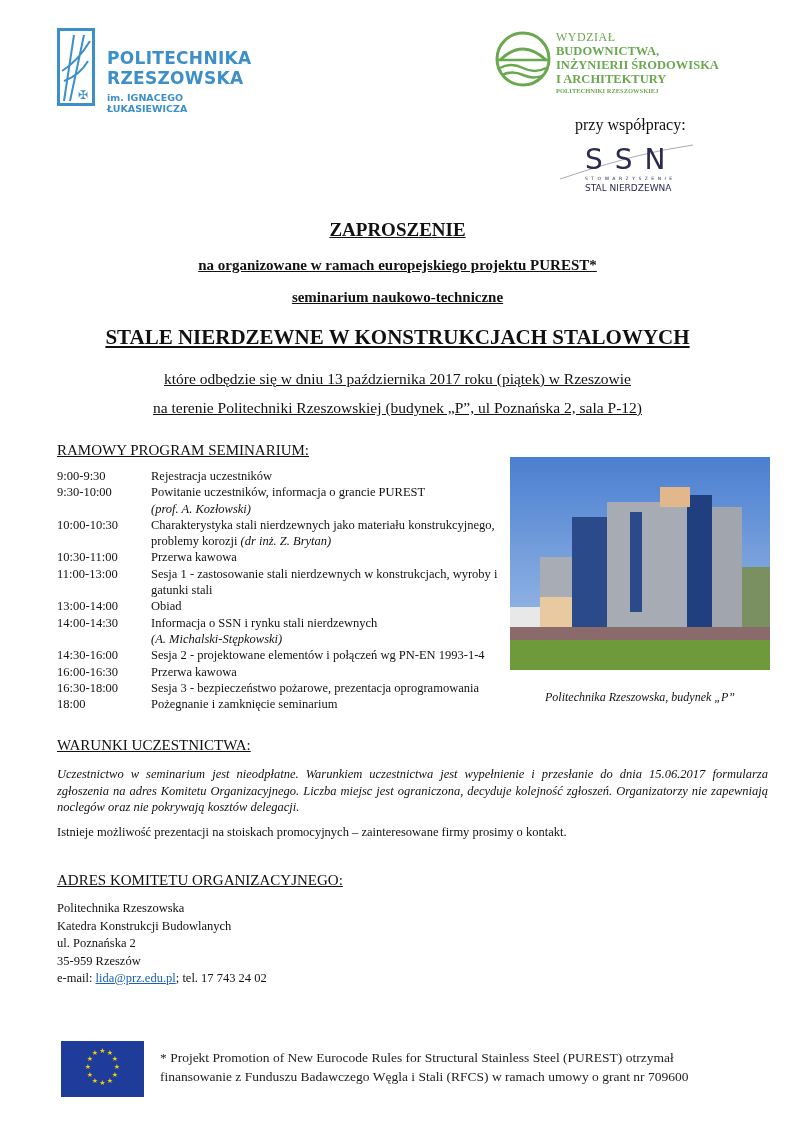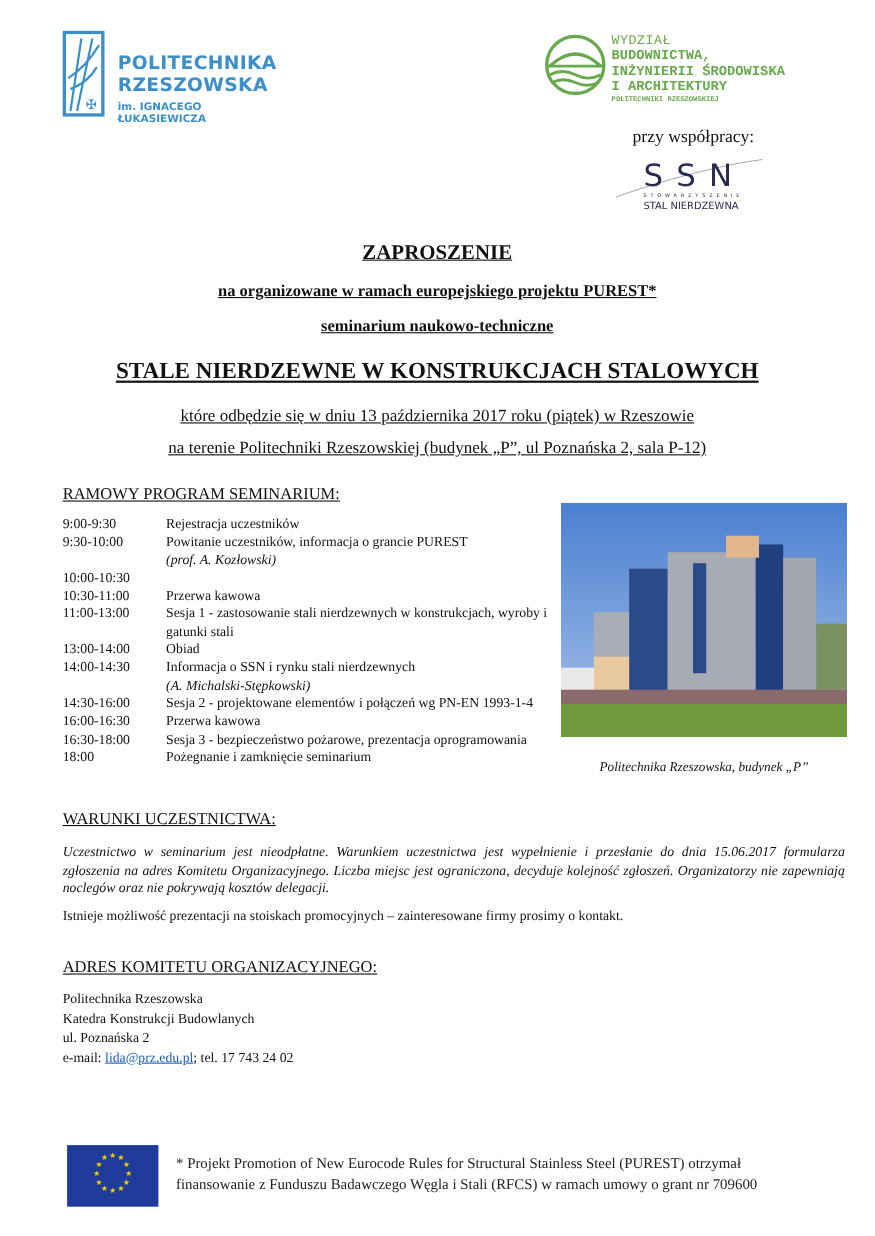--- a/index.html
+++ b/index.html
@@ -4,21 +4,21 @@
 <style>
   html, body { margin:0; padding:0; background:#fff; }
   body { width:795px; height:1124px; position:relative; overflow:hidden; font-family:"Liberation Serif", serif; color:#111; }
   .abs { position:absolute; }
   
   .pr-logo { left:57px; top:28px; width:200px; height:80px; }
   .pr-mark { left:0; top:0; width:38px; height:78px; border:3px solid #3d8fc9; box-sizing:border-box; }
   .pr-name { left:50px; top:20px; color:#3d8fc9; font-family:"DejaVu Sans", sans-serif; font-weight:bold; font-size:17px; line-height:20px; letter-spacing:0.3px; }
   .pr-sub { left:50px; top:64px; color:#3d8fc9; font-family:"DejaVu Sans", sans-serif; font-weight:bold; font-size:9.5px; }
   .wb-logo { left:494px; top:28px; width:250px; height:80px; }
-  .wb-text { left:62px; top:2px; color:#6aa84f; font-family:Liberation Mono, monospace; line-height:14px; }
+  .wb-text { left:62px; top:2px; color:#6aa84f; font-family:Liberation Serif, serif; line-height:14px; }
   .wb-t1 { font-size:12px; letter-spacing:0.5px; }
   .wb-t2 { font-size:12.5px; font-weight:bold; }
   .wb-t3 { font-size:6.5px; font-weight:bold; line-height:10px; }
   .coop { left:575px; top:116px; font-size:16px; }
   .ssn { left:555px; top:143px; width:145px; height:55px; }
   .ssn-big { left:30px; top:0px; font-family:"DejaVu Sans", sans-serif; font-size:28px; color:#2b2a50; letter-spacing:12px; }
   .ssn-small1 { left:30px; top:33px; font-family:"DejaVu Sans", sans-serif; font-size:4.5px; color:#2b2a50; letter-spacing:3.5px; }
   .ssn-small2 { left:30px; top:40px; font-family:"DejaVu Sans", sans-serif; font-size:9px; color:#2b2a50; }
   
   .center { left:0; width:795px; text-align:center;text-decoration:underline; }
@@ -103,20 +103,21 @@
   <div class="row">
       <span class="time">9:00-9:30</span>
       <span class="desc">Rejestracja uczestników</span>
     </div>
   <div class="row">
       <span class="time">9:30-10:00</span>
       <span class="desc"><span>Powitanie uczestników, informacja o grancie PUREST</span><br><i>(prof. A. Kozłowski)</i></span>
     </div>
   <div class="row">
       <span class="time">10:00-10:30</span>
+      <span class="desc"><span>Charakterystyka stali nierdzewnych jako materiału konstrukcyjnego, problemy korozji</span> <i>(dr inż. Z. Brytan)</i></span>
     </div>
   <div class="row">
       <span class="time">10:30-11:00</span>
       <span class="desc">Przerwa kawowa</span>
     </div>
   <div class="row">
       <span class="time">11:00-13:00</span>
       <span class="desc">Sesja 1 - zastosowanie stali nierdzewnych w konstrukcjach, wyroby i gatunki stali</span>
     </div>
   <div class="row">
@@ -172,20 +173,21 @@
 
 <div class="abs hdr cond-h">WARUNKI UCZESTNICTWA:</div>
 <div class="abs cond-p">Uczestnictwo w seminarium jest nieodpłatne. Warunkiem uczestnictwa jest wypełnienie i przesłanie do dnia 15.06.2017 formularza zgłoszenia na adres Komitetu Organizacyjnego. Liczba miejsc jest ograniczona, decyduje kolejność zgłoszeń. Organizatorzy nie zapewniają noclegów oraz nie pokrywają kosztów delegacji.</div>
 <div class="abs cond-p2">Istnieje możliwość prezentacji na stoiskach promocyjnych – zainteresowane firmy prosimy o kontakt.</div>
 
 <div class="abs hdr addr-h">ADRES KOMITETU ORGANIZACYJNEGO:</div>
 <div class="abs addr">
   <div>Politechnika Rzeszowska</div>
   <div>Katedra Konstrukcji Budowlanych</div>
   <div>ul. Poznańska 2</div>
+  <div>35-959 Rzeszów</div>
   <div><span>e-mail: </span><a>lida@prz.edu.pl</a><span>; tel. 17 743 24 02</span></div>
 </div>
 
 <div class="abs eu-flag">
   <svg width="83" height="56" viewBox="0 0 83 56">
     <g fill="#f5d000" font-size="7" font-family="DejaVu Sans, sans-serif" text-anchor="middle">
       <text x="41.5" y="12">★</text>
         <text x="49" y="14">★</text>
         <text x="54" y="20">★</text>
         <text x="56" y="28">★</text>

